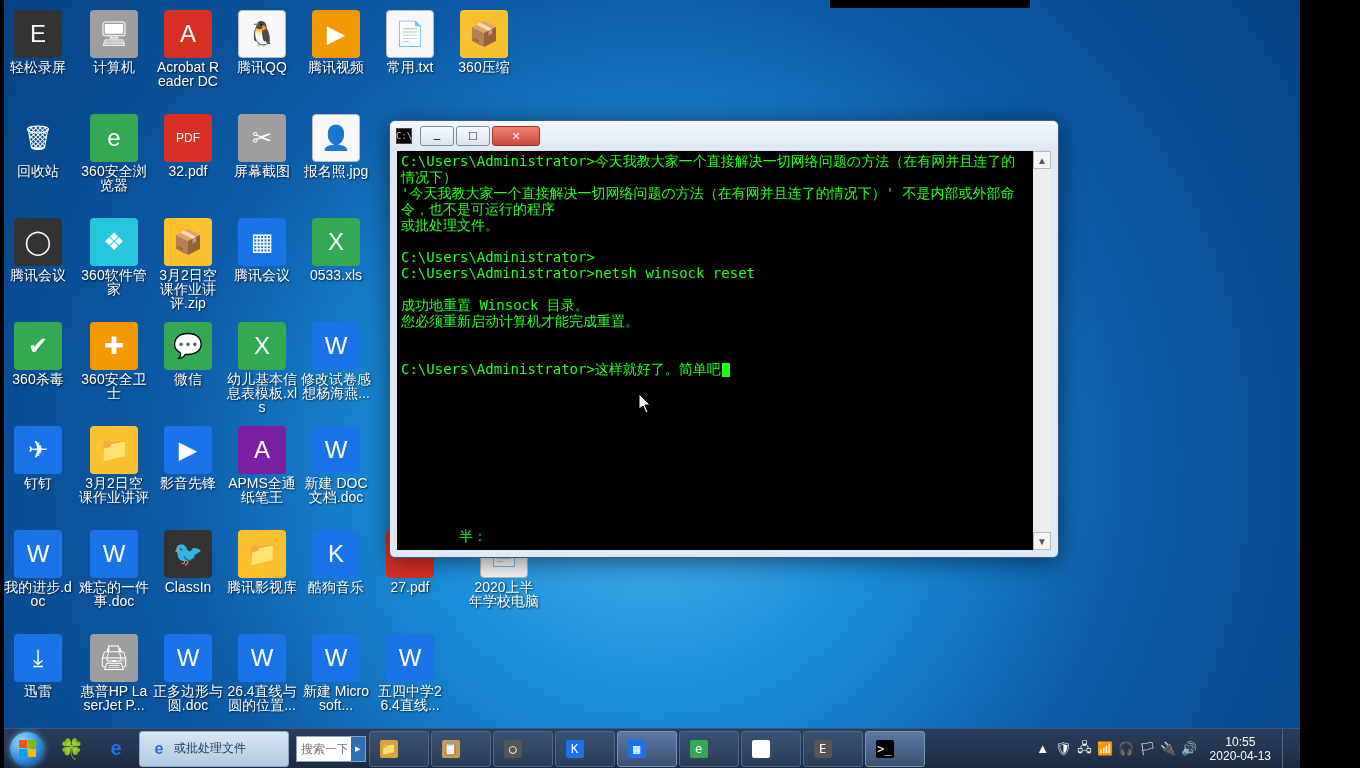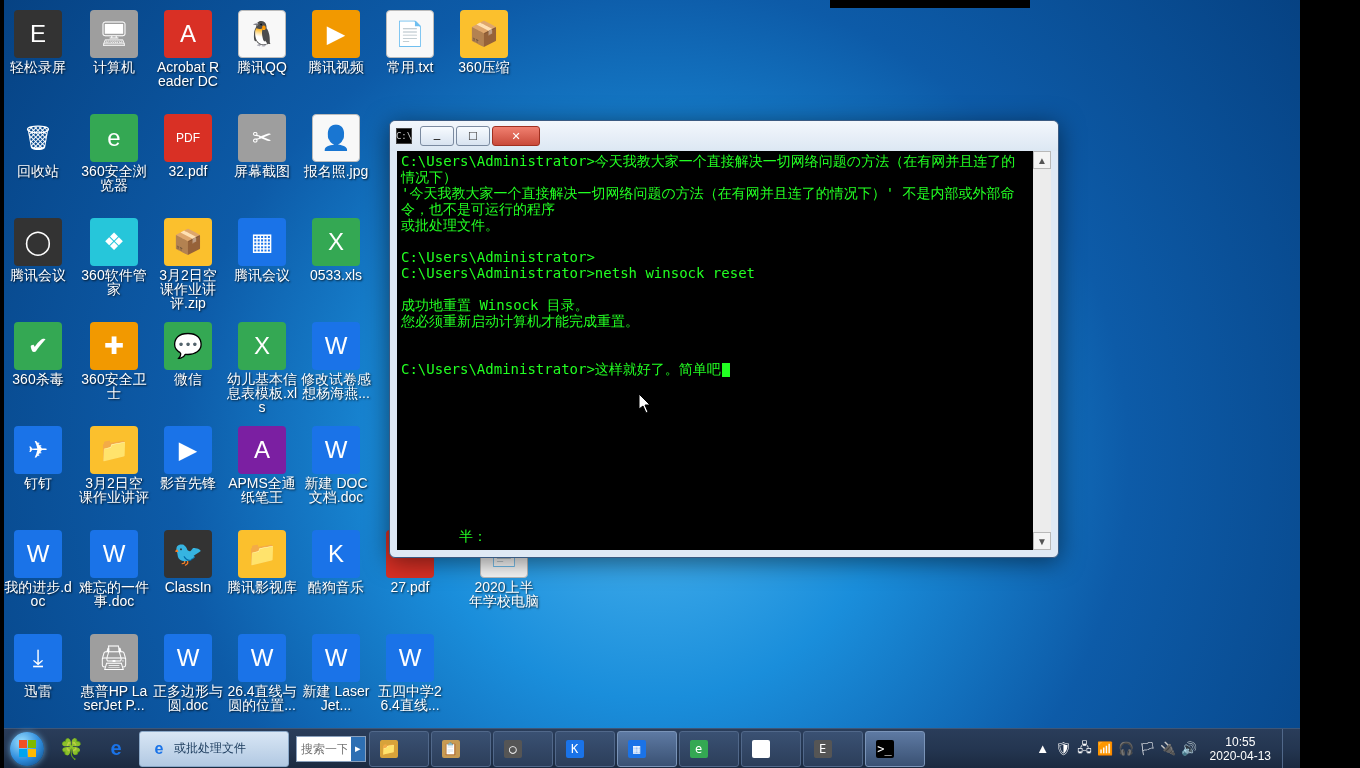--- a/index.html
+++ b/index.html
@@ -300,21 +300,21 @@
       <div class="dicon" style="left: 147px; top: 634px;">
         <div class="ibox ic-blue" style="font-size:24px;color:#fff;">W</div>
         <div class="ilabel">正多边形与圆.doc</div>
       </div>
       <div class="dicon" style="left: 221px; top: 634px;">
         <div class="ibox ic-blue" style="font-size:24px;color:#fff;">W</div>
         <div class="ilabel">26.4直线与圆的位置...</div>
       </div>
       <div class="dicon" style="left: 295px; top: 634px;">
         <div class="ibox ic-blue" style="font-size:24px;color:#fff;">W</div>
-        <div class="ilabel">新建 LaserJet...</div>
+        <div class="ilabel">新建 Microsoft...</div>
       </div>
       <div class="dicon" style="left: 369px; top: 634px;">
         <div class="ibox ic-blue" style="font-size:24px;color:#fff;">W</div>
         <div class="ilabel">五四中学26.4直线...</div>
       </div>
     </div>
 
   <div class="cmdwin">
     <div class="titlebar">
       <div class="ticon">C:\</div>

